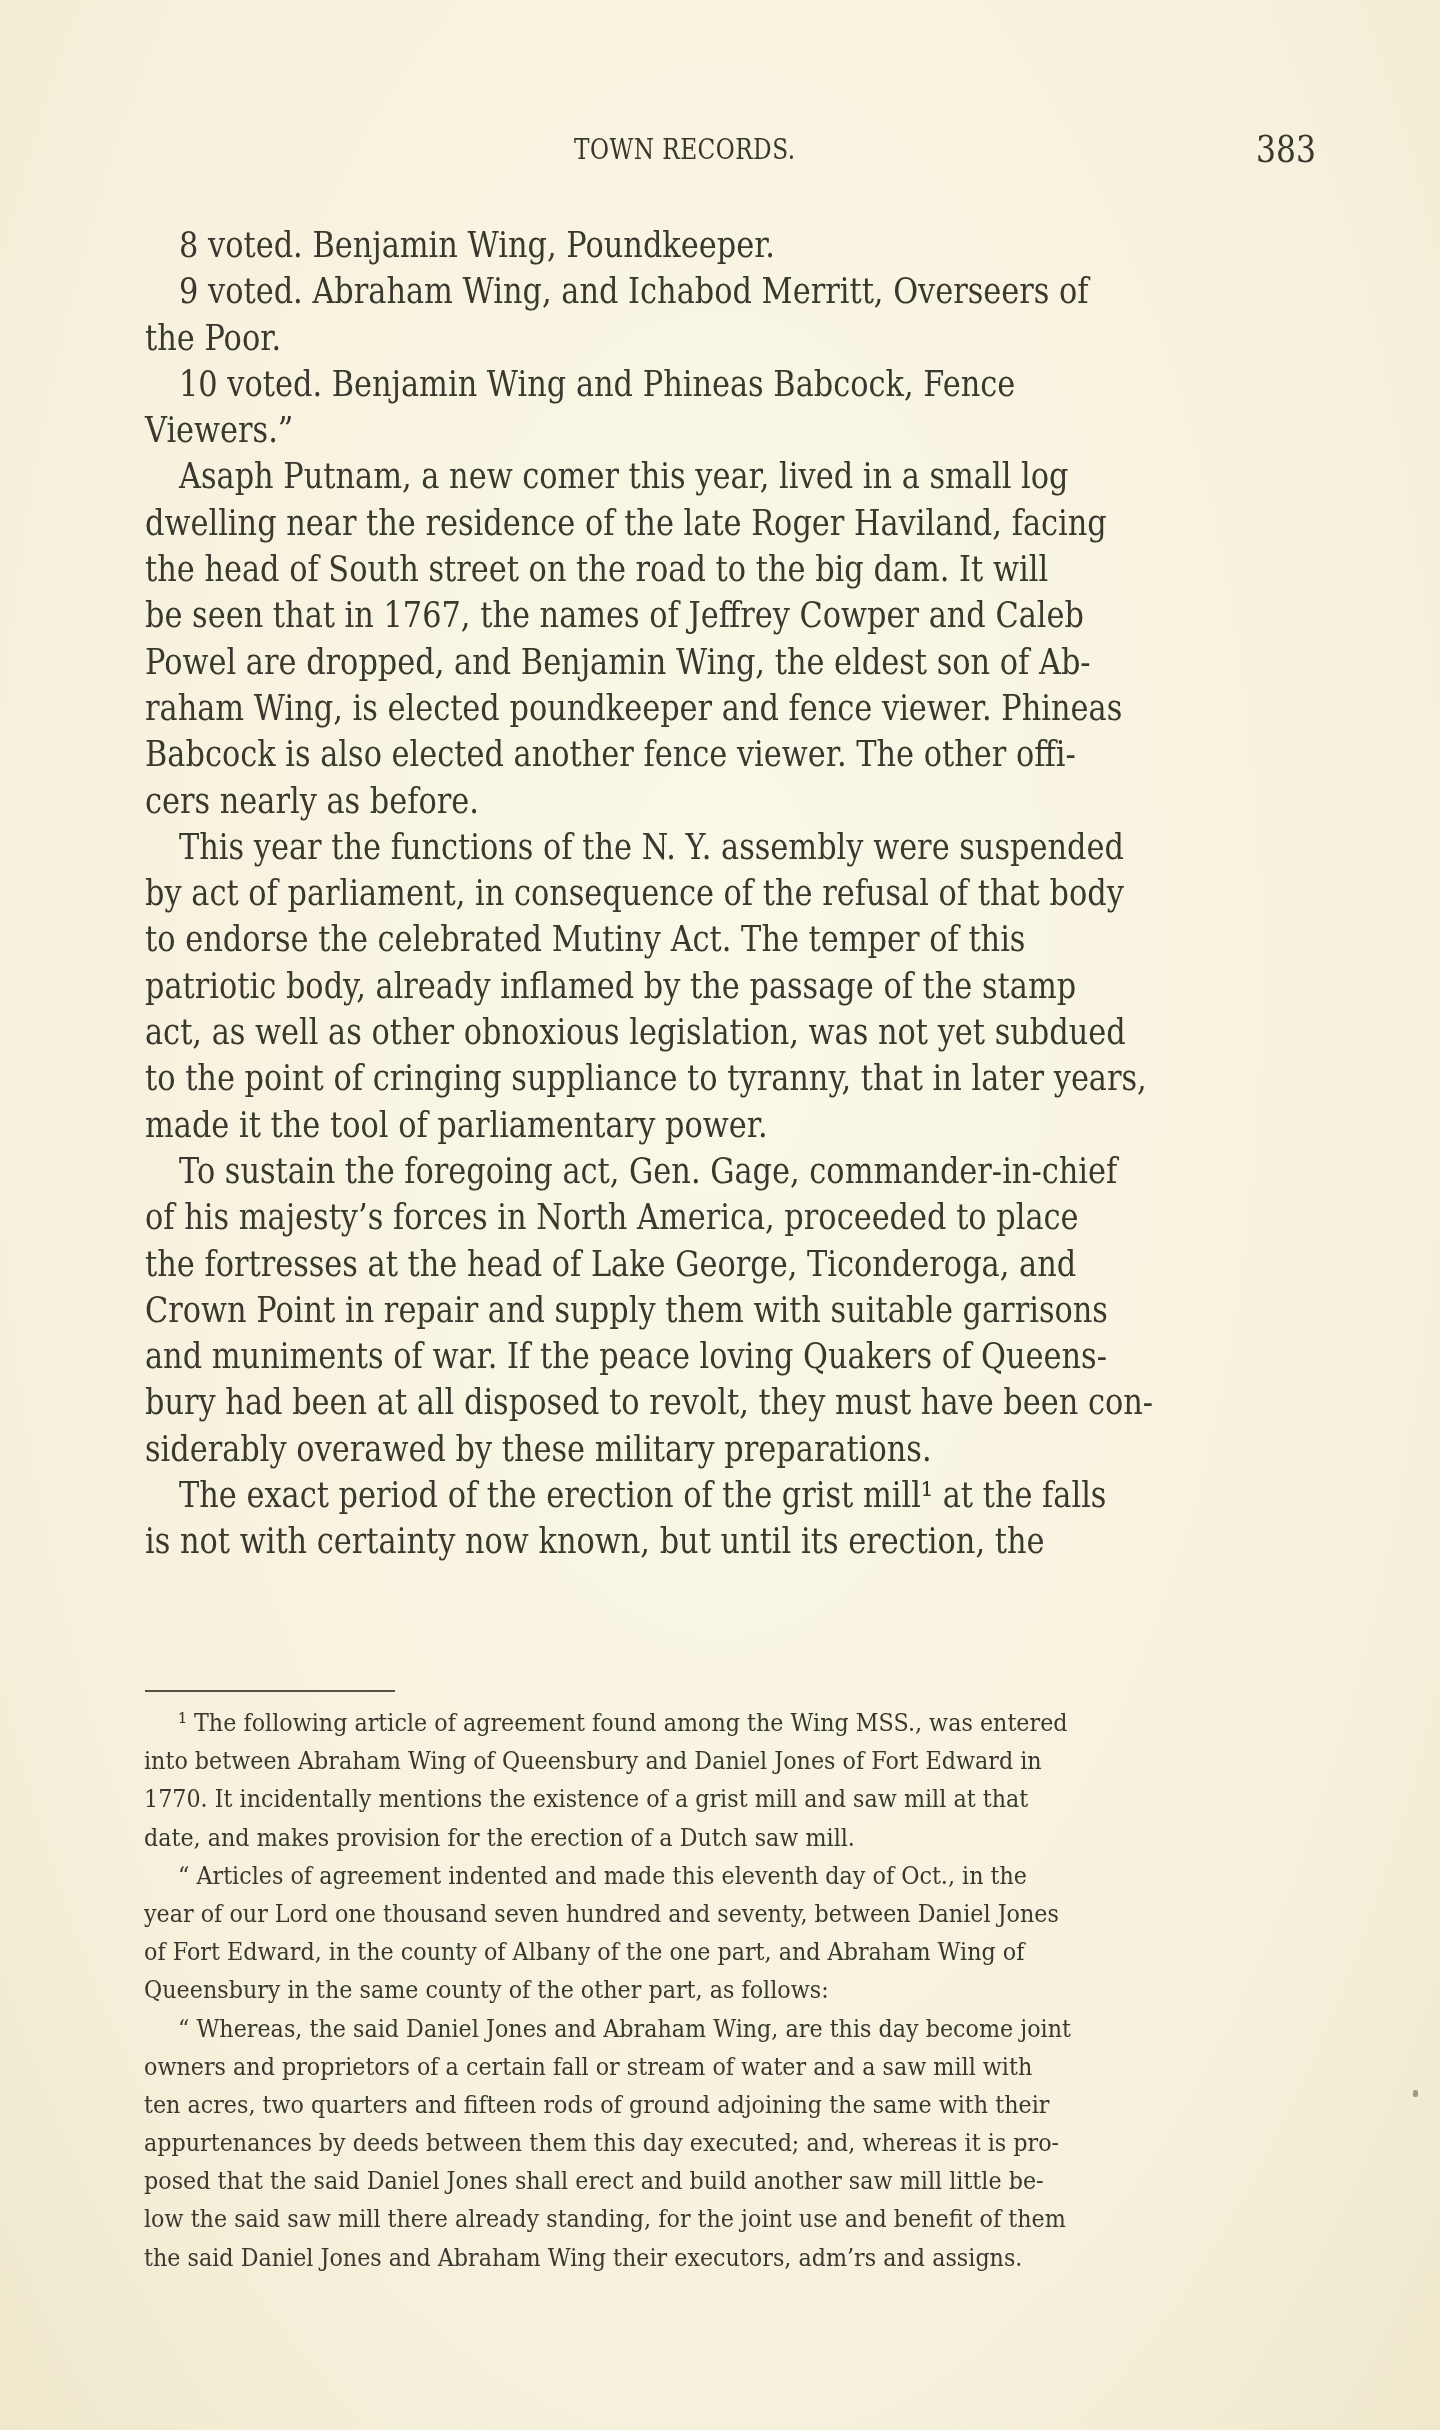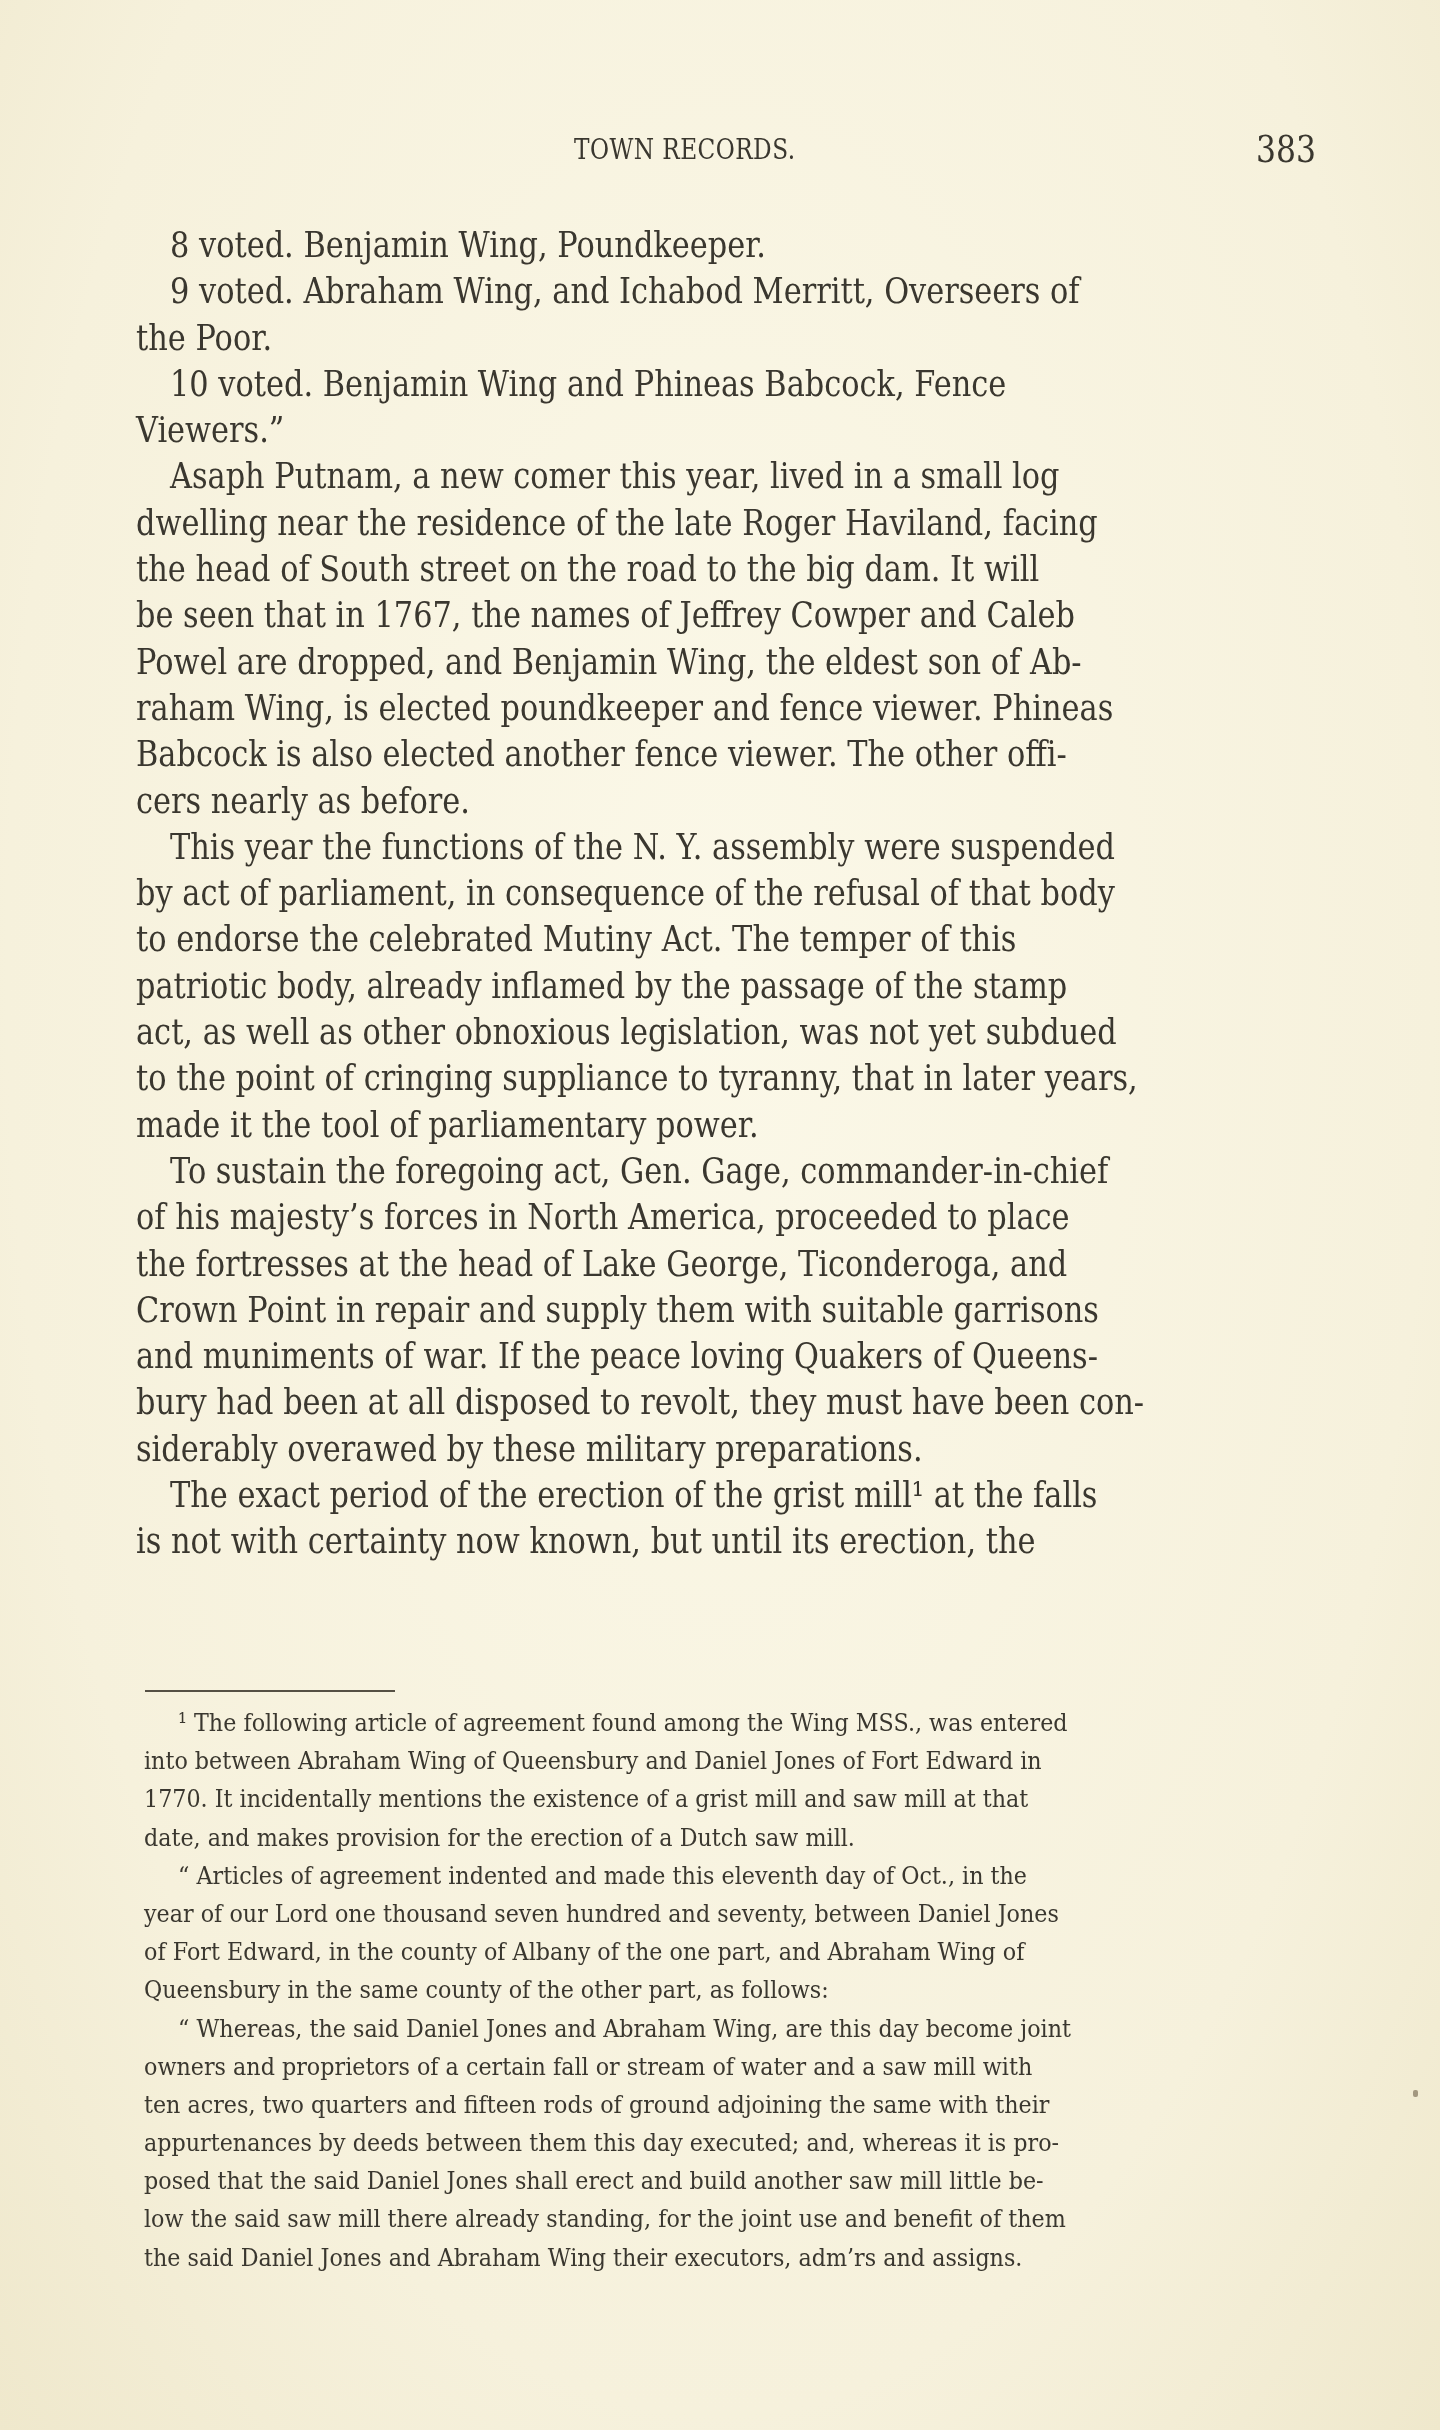--- a/index.html
+++ b/index.html
@@ -3,21 +3,21 @@
 <meta charset="utf-8">
 <style>
   html, body { margin:0; padding:0; }
   body { width:1440px; height:2430px; background:#f8f4e2; position:relative; overflow:hidden;
          font-family:"DejaVu Serif", serif; color:#3a372f; }
   .page { position:absolute; left:0; top:0; width:1440px; height:2430px;
           background: radial-gradient(ellipse at 50% 40%, #fbf8e8 0%, #f6f1dc 70%, #efe8cc 100%); }
   .header { position:absolute; top:128px; left:0; width:1243px; height:40px; }
   .running-head { position:absolute; left:574px; top:6px; font-size:27px; letter-spacing:0.5px; transform:scaleX(0.86); transform-origin:left; }
   .page-num { position:absolute; left:1256px; top:0; font-size:37px; transform:scaleX(0.85); transform-origin:left; }
-  .body-text { position:absolute; left:170px; top:222px; width:1150px; }
+  .body-text { position:absolute; left:179px; top:222px; width:1150px; }
   .line { height:46.3px; font-size:35px; line-height:46px; white-space:nowrap; transform:scaleX(0.868); transform-origin:left; }
   .line.first { margin-left:0; }
   .line.cont { margin-left:-34px; }
   .rule { position:absolute; left:145px; top:1690px; width:250px; height:2px; background:#555044; }
   .notes { position:absolute; left:144px; top:1704px; width:1200px; }
   .nline { height:38.2px; font-size:25px; line-height:38px; white-space:nowrap; transform:scaleX(0.89); transform-origin:left; }
   .nline.first { margin-left:34px; }
   .mark { position:absolute; left:1413px; top:2090px; width:5px; height:7px; background:#a39880; border-radius:2px; }
 </style>
 </head>

